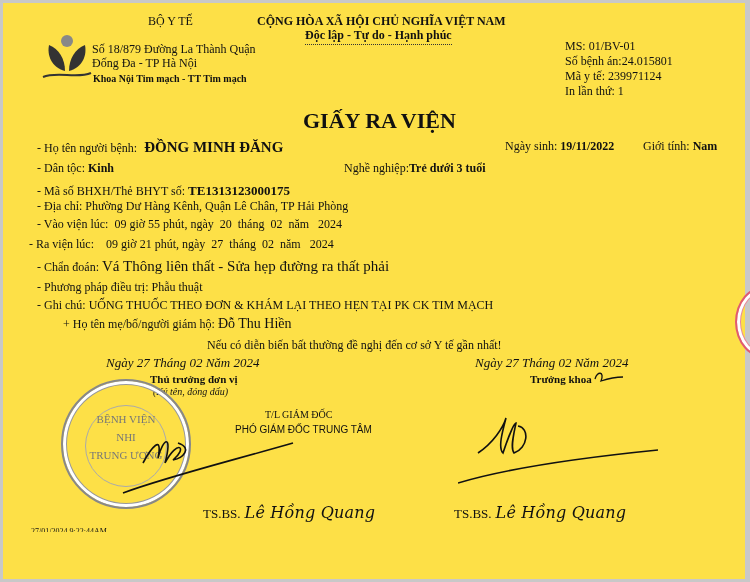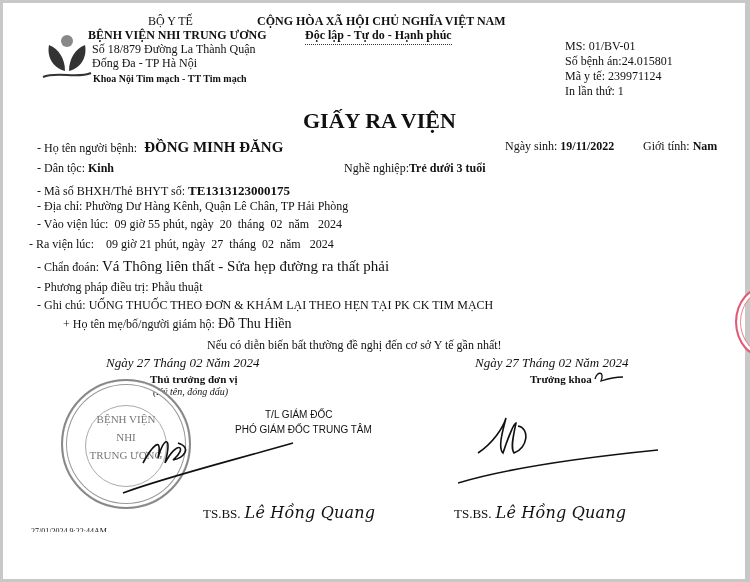--- a/index.html
+++ b/index.html
@@ -1,18 +1,18 @@
 <!DOCTYPE html>
 <html><head>
 <meta charset="utf-8">
 <style>
   html, body { margin:0; padding:0; }
   body { width:750px; height:582px; background:#c8c8c8; position:relative; overflow:hidden;
          font-family:"Liberation Serif", "DejaVu Serif", serif; color:#111; }
-  .page { position:absolute; left:3px; top:3px; width:742px; height:576px; background:#ffffff; }
+  .page { position:absolute; left:3px; top:3px; width:742px; height:576px; background:#fde047; }
   .abs { position:absolute; white-space:nowrap; }
   .b { font-weight:bold; }
   .i { font-style:italic; }
   .logo { position:absolute; left:38px; top:30px; width:52px; height:50px; }
   .f13 { font-size:13px; }
   .f12 { font-size:12px; }
   .f11 { font-size:11px; }
   .f10 { font-size:10px; }
   .dotted { border-bottom:1px dotted #333; padding-bottom:1px; }
   .stamp-left { position:absolute; left:58px; top:376px; width:126px; height:126px; border-radius:50%;
@@ -30,21 +30,20 @@
 <div class="page">
 
   <svg class="logo" viewBox="0 0 52 50">
     <circle cx="26" cy="8" r="6" fill="#888"></circle>
     <path d="M24 38 C10 34 6 22 8 12 C18 16 24 26 24 38 Z" fill="#333"></path>
     <path d="M28 38 C42 34 46 22 44 12 C34 16 28 26 28 38 Z" fill="#333"></path>
     <path d="M2 44 C16 38 36 46 50 40" stroke="#333" stroke-width="2" fill="none"></path>
   </svg>
 
   <div class="abs f12" style="left:145px; top:11px;">BỘ Y TẾ</div>
-  <div class="abs b f12" style="left:85px; top:25px;">BỆNH VIỆN NHI TRUNG ƯƠNG</div>
   <div class="abs f12" style="left:89px; top:39px;">Số 18/879 Đường La Thành Quận</div>
   <div class="abs f12" style="left:89px; top:53px;">Đống Đa - TP Hà Nội</div>
   <div class="abs b f10" style="left:90px; top:70px;">Khoa Nội Tim mạch - TT Tim mạch</div>
 
   <div class="abs b f12" style="left:254px; top:11px;">CỘNG HÒA XÃ HỘI CHỦ NGHĨA VIỆT NAM</div>
   <div class="abs b f12 dotted" style="left:302px; top:25px;">Độc lập - Tự do - Hạnh phúc</div>
 
   <div class="abs f12" style="left:562px; top:36px;">MS: 01/BV-01</div>
   <div class="abs f12" style="left:562px; top:51px;">Số bệnh án:24.015801</div>
   <div class="abs f12" style="left:562px; top:66px;">Mã y tế: 239971124</div>
@@ -102,21 +101,21 @@
     <div class="stamp-text" style="top:32px;">BỆNH VIỆN</div>
     <div class="stamp-text" style="top:50px;">NHI</div>
     <div class="stamp-text" style="top:68px;">TRUNG ƯƠNG</div>
   </div>
 
   <svg class="sig" style="left:100px; top:415px;" width="200" height="80" viewBox="0 0 200 80">
     <path d="M40 45 C48 30 60 15 55 40 C60 20 70 15 62 45 C75 20 85 30 70 42 C80 40 90 30 75 25" stroke="#111" stroke-width="1.6" fill="none"></path>
     <path d="M20 75 C60 60 120 45 190 25" stroke="#111" stroke-width="1.6" fill="none"></path>
   </svg>
 
-  <div class="abs f11" style="left:262px; top:406px; font-family:Liberation Sans, sans-serif; font-size:10px;">T/L GIÁM ĐỐC</div>
+  <div class="abs f11" style="left:262px; top:406px; font-family:Liberation Serif, serif; font-size:10px;">T/L GIÁM ĐỐC</div>
   <div class="abs f11" style="left:232px; top:421px; font-family:'Liberation Sans', sans-serif; font-size:10px;">PHÓ GIÁM ĐỐC TRUNG TÂM</div>
 
   <div class="abs" style="left:200px; top:500px;">
     <span style="font-size:13px;">TS.BS.</span>
     <span class="cursive">Lê Hồng Quang</span>
   </div>
 
   <div class="abs i f13" style="left:472px; top:352px;">Ngày 27 Tháng 02 Năm 2024</div>
   <div class="abs b f11" style="left:527px; top:370px;">Trưởng khoa</div>
   <svg class="sig" style="left:588px; top:366px;" width="34" height="16" viewBox="0 0 34 16">

